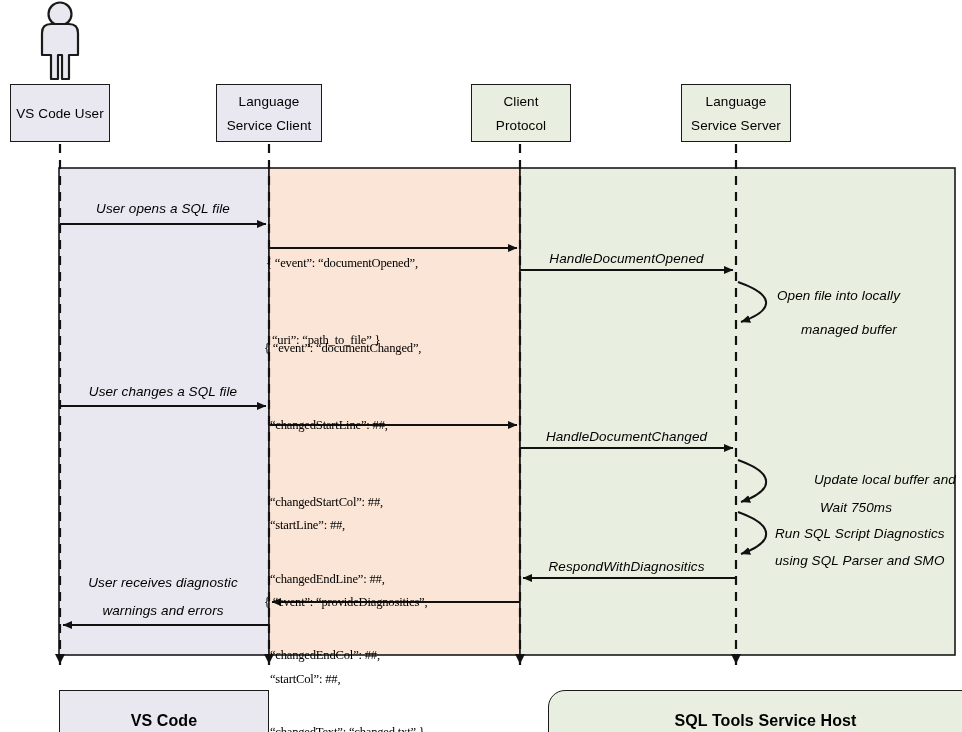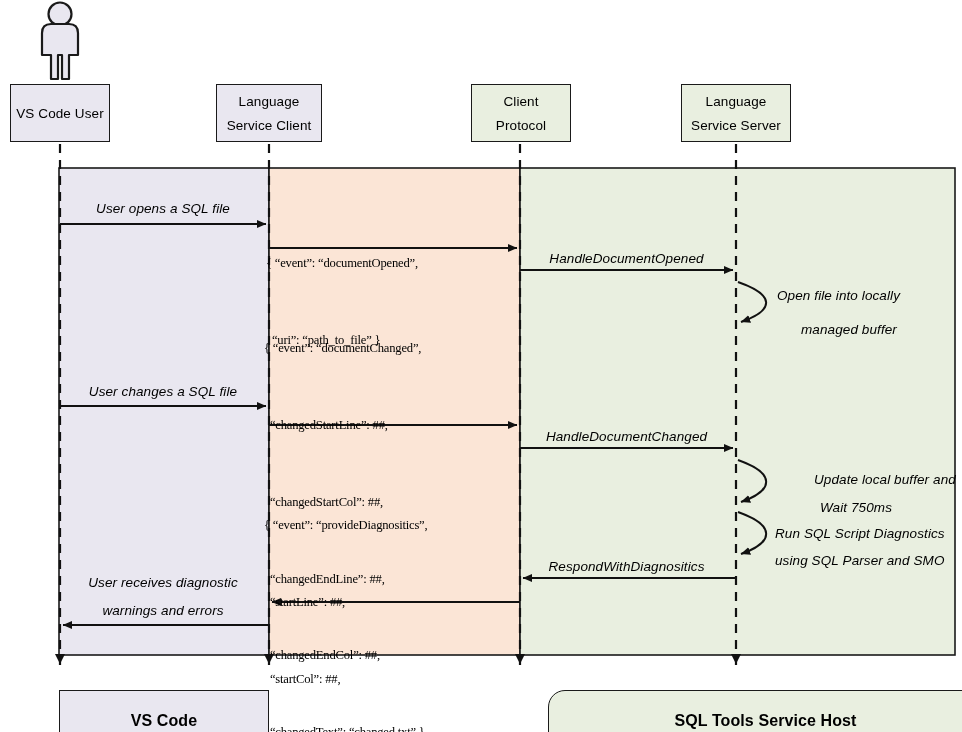--- a/index.html
+++ b/index.html
@@ -198,22 +198,22 @@
   <div class="json-block" style="left:264px; top:285px;">
     <div>{ “event”: “documentChanged”,</div>
     <div>  “changedStartLine”: ##,</div>
     <div>  “changedStartCol”: ##,</div>
     <div>  “changedEndLine”: ##,</div>
     <div>  “changedEndCol”: ##,</div>
     <div>  “changedText”: “changed txt” }</div>
   </div>
 
   <div class="json-block" style="left:264px; top:462px;">
+    <div>  “startLine”: ##,</div>
     <div>{ “event”: “provideDiagnositics”,</div>
-    <div>  “startLine”: ##,</div>
     <div>  “startCol”: ##,</div>
     
     
     
   </div>
 
   <div class="footer-box lav" style="left:59px; top:663px; width:210px; height:61px;">
     <span>VS Code</span>
   </div>
   <div class="footer-box green" style="left:548px; top:663px; width:435px; height:61px;border-radius:17px;">

